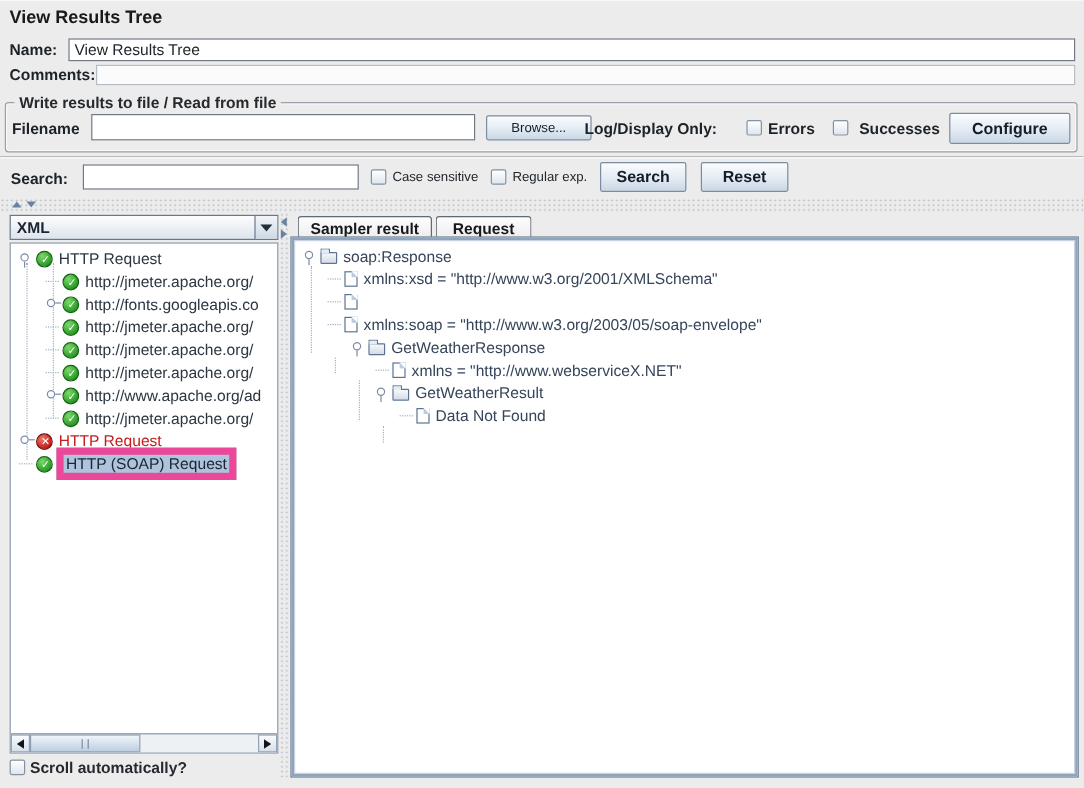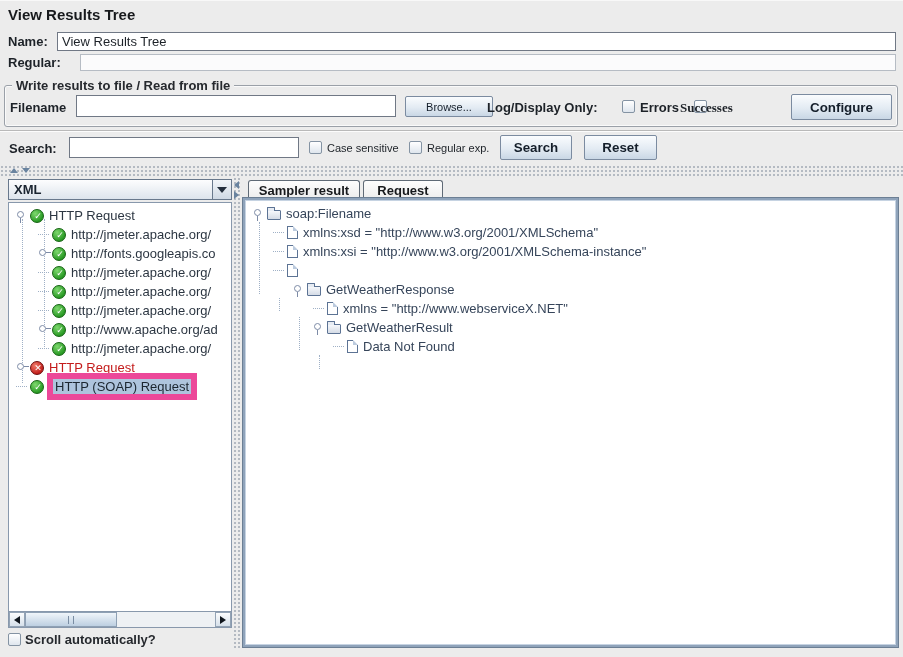--- a/index.html
+++ b/index.html
@@ -100,33 +100,33 @@
 </head>
 <body>
 
 <div class="screen">
 
   <div class="abs app-title">View Results Tree</div>
 
   <div class="abs b" style="left:8px; top:33px;">Name:</div>
   <input class="abs txt-input" style="left: 57px; top: 31px; width: 839px; height: 19px;" value="View Results Tree">
 
-  <div class="abs b" style="left:8px; top:54px;">Regular:</div>
+  <div class="abs b" style="left:8px; top:54px;">Comments:</div>
   <input class="abs txt-input comments-input" style="left: 80px; top: 53px; width: 816px; height: 17px;" value="">
 
   <div class="abs groupbox"></div>
   <div class="abs legend">Write results to file / Read from file</div>
   <div class="abs b" style="left:10px; top:99px;">Filename</div>
   <input class="abs txt-input" style="left: 76px; top: 94px; width: 320px; height: 22px;" value="">
   <button class="abs btn btn-small" style="left:405px; top:95px; width:88px; height:21px;">Browse...</button>
   <div class="abs b" style="left:487px; top:99px;">Log/Display Only:</div>
   <span class="abs checkbox" style="left:622px; top:99px;"></span>
   <div class="abs b" style="left:640px; top:99px;">Errors</div>
   <span class="abs checkbox" style="left:694px; top:99px;"></span>
-  <div class="abs b" style="left:680px; top:99px;font-family:Liberation Serif, serif;">Successes</div>
+  <div class="abs b" style="left:716px; top:99px;">Successes</div>
   <button class="abs btn" style="left:791px; top:93px; width:101px; height:26px;">Configure</button>
 
   <div class="abs etched"></div>
 
   <div class="abs b" style="left:9px; top:140px;">Search:</div>
   <input class="abs txt-input" style="left: 69px; top: 136px; width: 230px; height: 21px;" value="">
   <span class="abs checkbox" style="left:309px; top:140px;"></span>
   <div class="abs" style="left:327px; top:141px; font-size:11px;">Case sensitive</div>
   <span class="abs checkbox" style="left:409px; top:140px;"></span>
   <div class="abs" style="left:427px; top:141px; font-size:11px;">Regular exp.</div>
@@ -237,35 +237,35 @@
   <div class="abs resp-pane">
     <div class="resp-tree">
       <div class="vline" style="left:12px; top:18px; height:72px;"></div>
       <div class="vline" style="left:32px; top:94px; height:13px;"></div>
       <div class="vline" style="left:52px; top:113px; height:33px;"></div>
       <div class="vline" style="left:72px; top:151px; height:14px;"></div>
 
       <div class="trow" style="padding-left:5px;">
         <span class="slot handle handle-exp"></span>
         <span class="ico i-folder"></span>
-        <span class="tlabel">soap:Filename</span>
+        <span class="tlabel">soap:Response</span>
       </div>
       <div class="trow" style="padding-left:25px;">
         <span class="slot dash"></span>
         <span class="ico i-doc"></span>
         <span class="tlabel">xmlns:xsd = "http://www.w3.org/2001/XMLSchema"</span>
       </div>
       <div class="trow" style="padding-left:25px;">
         <span class="slot dash"></span>
         <span class="ico i-doc"></span>
-        <span class="tlabel">xmlns:xsi = "http://www.w3.org/2001/XMLSchema-instance"</span>
       </div>
       <div class="trow" style="padding-left:25px;">
         <span class="slot dash"></span>
         <span class="ico i-doc"></span>
+        <span class="tlabel">xmlns:soap = "http://www.w3.org/2003/05/soap-envelope"</span>
       </div>
       <div class="trow" style="padding-left:45px;">
         <span class="slot handle handle-exp"></span>
         <span class="ico i-folder"></span>
         <span class="tlabel">GetWeatherResponse</span>
       </div>
       <div class="trow" style="padding-left:65px;">
         <span class="slot dash"></span>
         <span class="ico i-doc"></span>
         <span class="tlabel">xmlns = "http://www.webserviceX.NET"</span>

